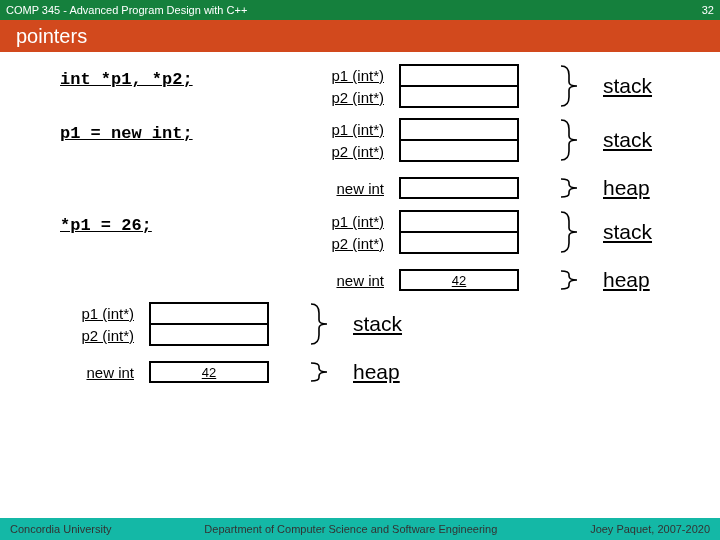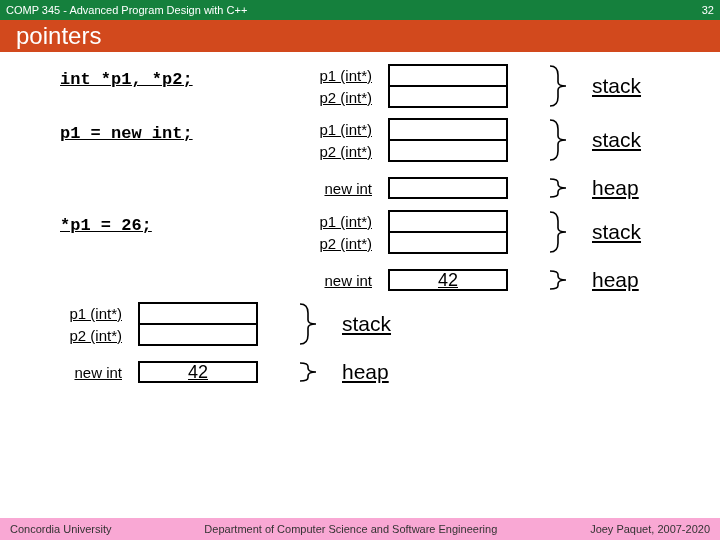--- a/index.html
+++ b/index.html
@@ -1,31 +1,31 @@
 <!DOCTYPE html>
 <html><head>
 <meta charset="utf-8">
 <style>
   * { box-sizing: border-box; margin: 0; padding: 0; }
   body { width: 720px; height: 540px; font-family: "Segoe UI", Arial, sans-serif; background: #fff; position: relative; overflow: hidden; }
   .header { width: 100%; height: 20px; background: #15803d; display: flex; justify-content: space-between; align-items: center; padding: 0 6px; font-size: 11px; color: #fff; }
-  .title-bar { width: 100%; height: 32px; background: #d2491d; color: #fff; display: flex; align-items: center; padding-left: 16px; font-size: 24px; }
+  .title-bar { width: 100%; height: 32px; background: #d2491d; color: #fff; display: flex; align-items: center; padding-left: 16px; font-size: 20px; }
   .content { padding: 12px 20px 0 60px; }
   .row { display: flex; align-items: flex-start; margin-bottom: 10px; text-decoration: underline; }
   .code-col { width: 250px; font-family: Consolas, "Courier New", monospace; font-size: 17px; font-weight: bold; padding-top: 6px; }
   .diagram-col { flex: 1; position: relative; }
   .mem-line { display: flex; align-items: center; height: 22px; }
-  .lbl { width: 78px; text-align: right; font-size: 15px; padding-right: 16px; }
-  .box { width: 120px; height: 22px; border: 2px solid #000; background: #fff; display: flex; align-items: center; justify-content: center; font-size: 18px; }
+  .lbl { width: 78px; text-align: right; font-size: 15px; padding-right: 4px; }
+  .box { width: 120px; height: 22px; border: 2px solid #000; background: #fff; display: flex; align-items: center; justify-content: center; font-size: 13px; margin-left: 11px; }
   .box.stack-top { border-bottom: 1px solid #000; }
   .box.stack-bot { border-top: 1px solid #000; }
   .brace { width: 30px; margin-left: 40px; }
   .region { font-size: 21px; margin-left: 14px; }
   svg.br { display: block; }
-  .footer { position: absolute; bottom: 0; left: 0; width: 100%; height: 22px; background: #f9a8d4; border-top: 0; display: flex; justify-content: space-between; align-items: center; padding: 0 10px; font-size: 11px; color: #333; }
+  .footer { position: absolute; bottom: 0; left: 0; width: 100%; height: 22px; background: #14b8a6; border-top: 0; display: flex; justify-content: space-between; align-items: center; padding: 0 10px; font-size: 11px; color: #333; }
   .gap { height: 14px; }
 </style>
 </head>
 <body>
 
 <div class="header">
   <span>COMP 345 - Advanced Program Design with C++</span>
   <span>32</span>
 </div>
 <div class="title-bar">

